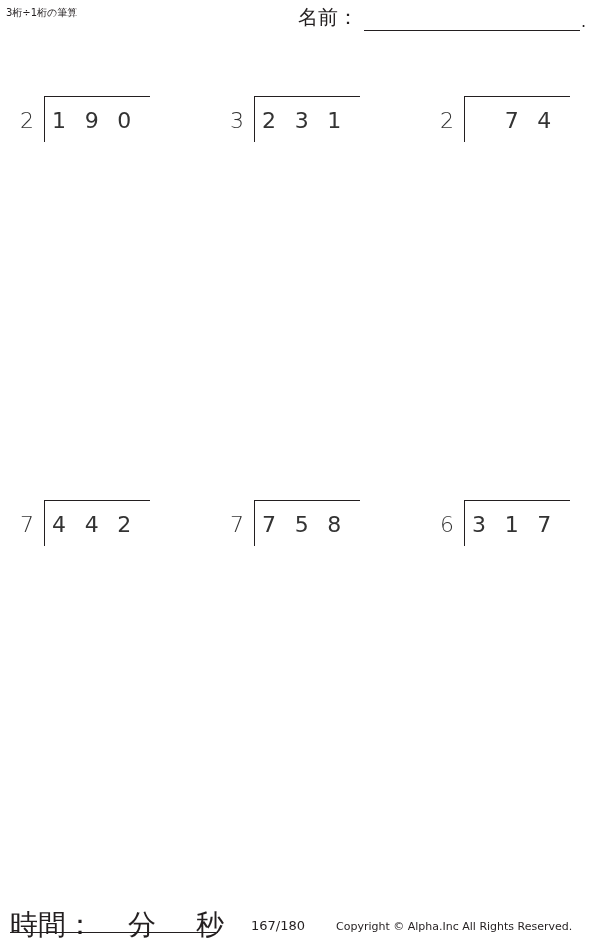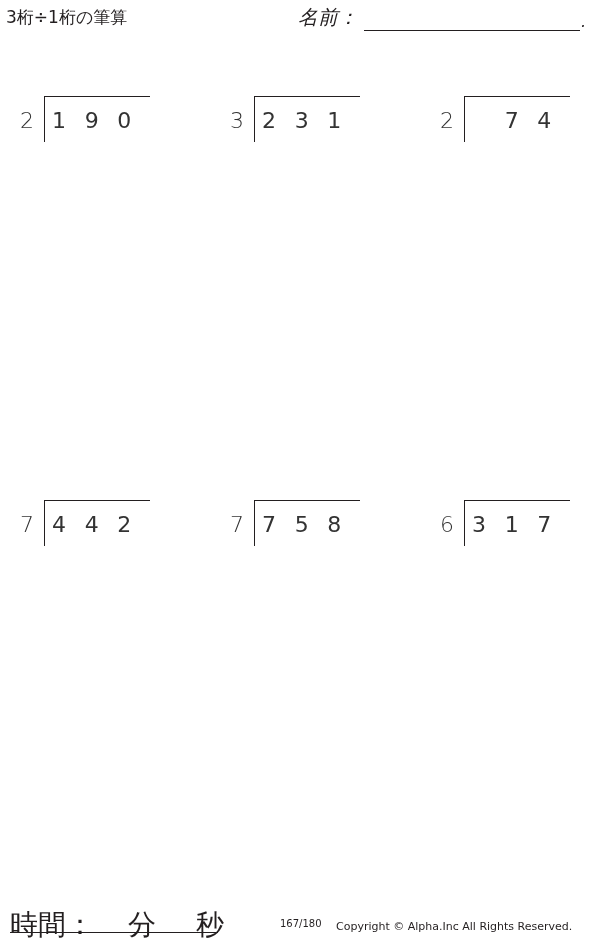--- a/index.html
+++ b/index.html
@@ -1,30 +1,30 @@
 <!DOCTYPE html>
 <html><head>
 <meta charset="utf-8">
 <style>
   html,body{margin:0;padding:0;background:#fff;}
   body{width:600px;height:938px;position:relative;overflow:hidden;font-family:"DejaVu Sans","Liberation Sans",sans-serif;color:#231f20;}
-  .title{position:absolute;left:6px;top:6px;font-size:17px;color:#231f20;}
-  .name{position:absolute;left:298px;top:4px;font-size:20px;display:flex;align-items:flex-end;font-style:italic;}
+  .title{position:absolute;left:6px;top:6px;font-size:10px;color:#231f20;}
+  .name{position:absolute;left:298px;top:4px;font-size:20px;display:flex;align-items:flex-end;}
   .name-line{display:inline-block;width:216px;border-bottom:1px solid #231f20;height:22px;margin-left:6px;}
   .name-dot{font-size:16px;margin-left:1px;}
   .prob{position:absolute;height:40px;}
   .divisor{position:absolute;left:0;top:0;font-size:22px;font-weight:300;color:#333;}
   .bracket{position:absolute;left:24px;top:-12px;height:46px;border-left:1.5px solid #231f20;}
   .topbar{position:absolute;left:24px;top:-12px;width:106px;border-top:1.5px solid #231f20;}
   .dividend{position:absolute;left:32px;top:0;width:98px;font-size:22px;color:#333;display:flex;justify-content:flex-end;letter-spacing:0;}
   .dividend span{display:inline-block;width:33px;text-align:left;}
   .footer-time{position:absolute;left:10px;top:906px;width:208px;font-size:28px;border-bottom:1.5px solid #231f20;height:26px;}
   .footer-time .min{position:absolute;left:118px;top:0;}
   .footer-time .sec{position:absolute;left:186px;top:0;}
-  .footer-page{position:absolute;left:280px;top:918px;font-size:10px;}
+  .footer-page{position:absolute;left:251px;top:918px;font-size:13px;}
   .footer-copy{position:absolute;left:336px;top:920px;font-size:11px;}
 </style>
 </head>
 <body>
 
 <div class="title">3桁÷1桁の筆算</div>
 <div class="name">
   <span>名前：</span>
   <span class="name-line"></span>
   <span class="name-dot">.</span>

